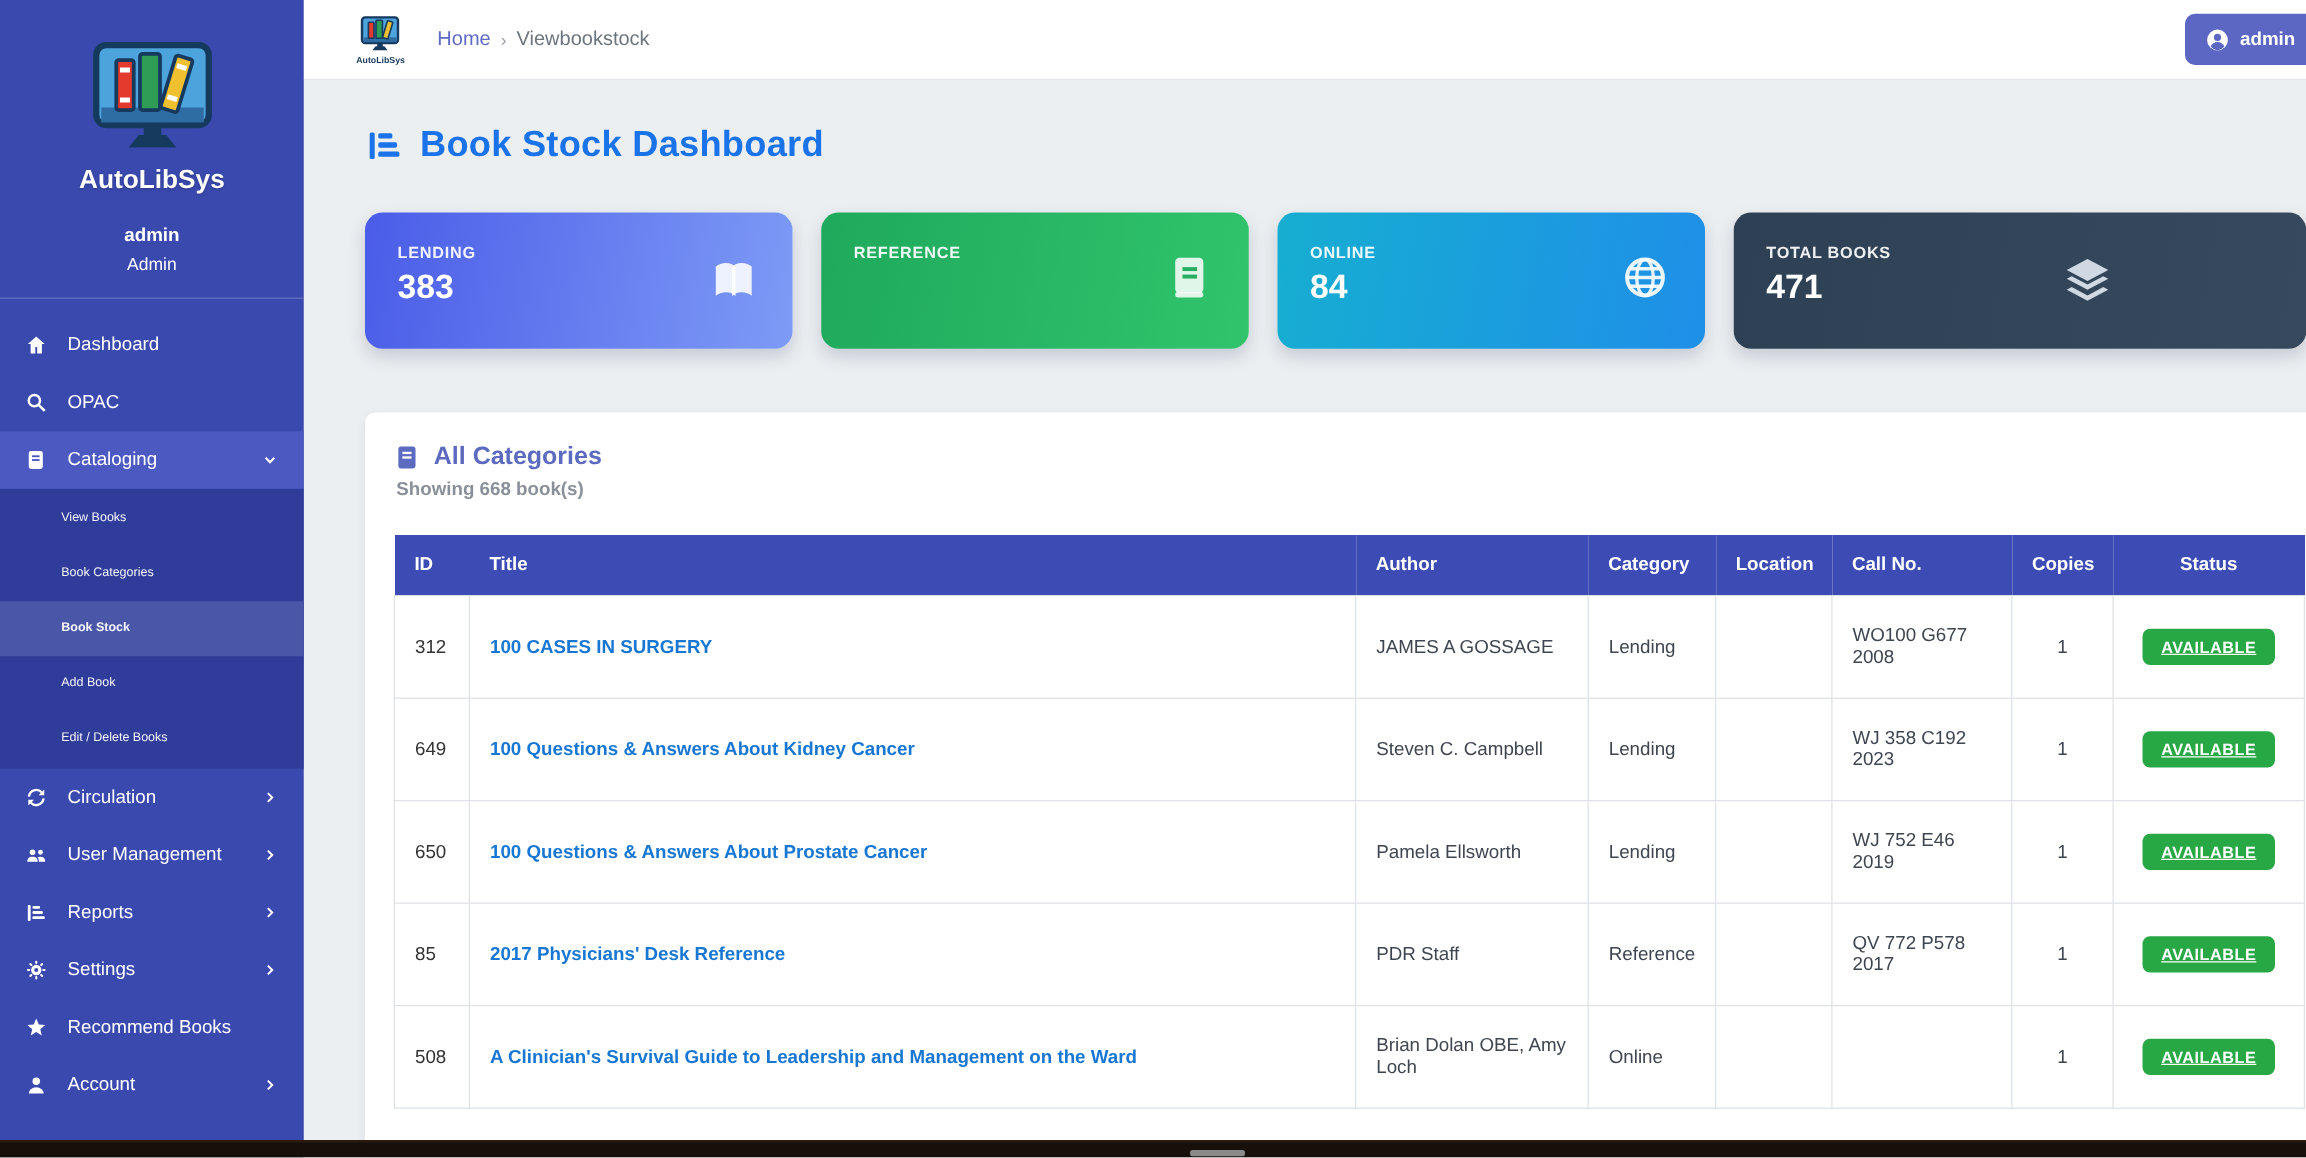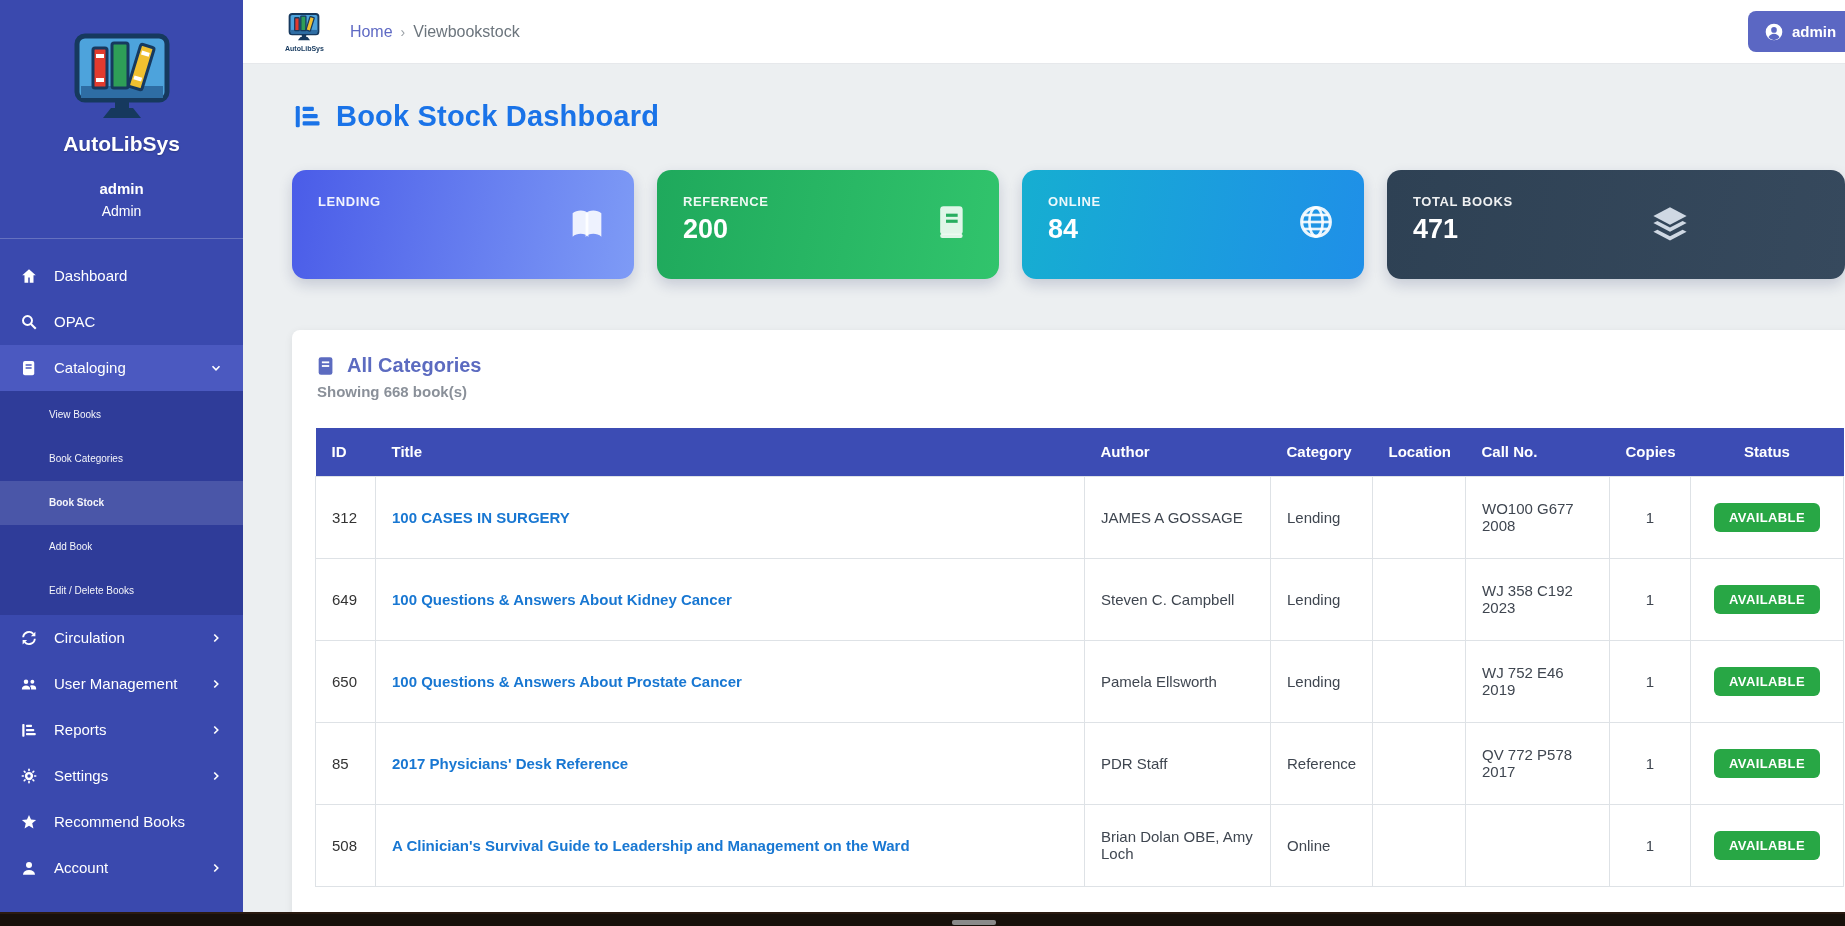--- a/index.html
+++ b/index.html
@@ -51,21 +51,21 @@
   .panel-head-title { display:flex; align-items:center; gap:10px;text-align:right; }
   .panel-head-title h2 { font-size:20px; font-weight:bold; color:#5c6bc0; }
   .panel-sub { font-size:15px; font-weight:600; color:#8a9099; margin-top:6px; margin-left:2px; }
 
   table.books { border-collapse:collapse; table-layout:fixed; width:1528px; margin-top:28px; font-size:15px; }
   table.books th { background:#3c4cb4; color:#fff; font-weight:bold; height:48px; text-align:left; padding:0 16px; }
   table.books th.c, table.books td.c { text-align:center; }
   table.books td { height:82px; border:1px solid #dee2e6; padding:10px 16px; color:#3f4650; background:#fff; vertical-align:middle; }
   table.books tr td:first-child { color:#333; }
   .book-link { color:#1877d2; font-weight:600; text-decoration:none; cursor:pointer; }
-  .badge-available { display:inline-block; background:#28a745; color:#fff; font-size:13px; font-weight:bold; letter-spacing:.4px; padding:7px 15px; border-radius:6px; }
+  .badge-available { display:inline-block; background:#28a745; color:#fff; font-size:13px; font-weight:bold; letter-spacing:.4px; padding:7px 15px; border-radius:6px;text-decoration:underline; }
 
   .bottom-strip { position:absolute; left:0; bottom:0; width:1845px; height:14px; background:#17100a; border-top:2px solid #2a1a10; z-index:50; }
   .strip-notch { position:absolute; left:952px; top:6px; width:44px; height:5px; background:#8a8a8a; border-radius:2px; }
 </style>
 </head>
 <body>
 
 <div class="app">
 
   <aside class="sidebar">
@@ -265,28 +265,28 @@
             <rect x="8.5" y="4.5" width="9" height="3.4" rx="1"></rect>
             <rect x="8.5" y="10.3" width="12" height="3.4" rx="1"></rect>
             <rect x="8.5" y="16.1" width="13.5" height="3.4" rx="1"></rect>
           </svg>
         <h1>Book Stock Dashboard</h1>
       </div>
 
       <div class="cards-row">
           <div class="stat-card" style="background: linear-gradient(100deg, rgb(74, 92, 232) 0%, rgb(126, 155, 246) 100%);">
             <div class="stat-label">LENDING</div>
+            <div class="stat-value">383</div>
             <span class="stat-icon"><svg viewBox="0 0 24 24" width="42" height="42" fill="rgba(255,255,255,.88)">
                 <path d="M15.6 4.8c-1.9 0-3.4.7-4.4 1.8V20c1-1.1 2.5-1.8 4.4-1.8 1.8 0 3.3.6 4.6 1.6V6.4c-1.3-1-2.8-1.6-4.6-1.6z"></path>
                 <path d="M8.4 4.8c1.9 0 3.4.7 4.4 1.8V20c-1-1.1-2.5-1.8-4.4-1.8-1.8 0-3.3.6-4.6 1.6V6.4c1.3-1 2.8-1.6 4.6-1.6z"></path>
               </svg></span>
           </div>
           <div class="stat-card" style="background: linear-gradient(100deg, rgb(31, 169, 92) 0%, rgb(49, 196, 108) 100%);">
             <div class="stat-label">REFERENCE</div>
-            <div class="stat-value">200</div>
             <span class="stat-icon"><svg viewBox="0 0 24 24" width="40" height="40">
                 <rect x="5.5" y="2.5" width="13.5" height="17" rx="2" fill="rgba(255,255,255,.85)"></rect>
                 <rect x="9" y="7" width="7" height="1.9" fill="#27ae60"></rect>
                 <rect x="9" y="10.6" width="7" height="1.9" fill="#27ae60"></rect>
                 <rect x="5.5" y="19" width="13.5" height="2.6" rx="1.3" fill="rgba(255,255,255,.85)"></rect>
               </svg></span>
           </div>
           <div class="stat-card" style="background: linear-gradient(100deg, rgb(22, 174, 209) 0%, rgb(31, 143, 232) 100%);">
             <div class="stat-label">ONLINE</div>
             <div class="stat-value">84</div>

